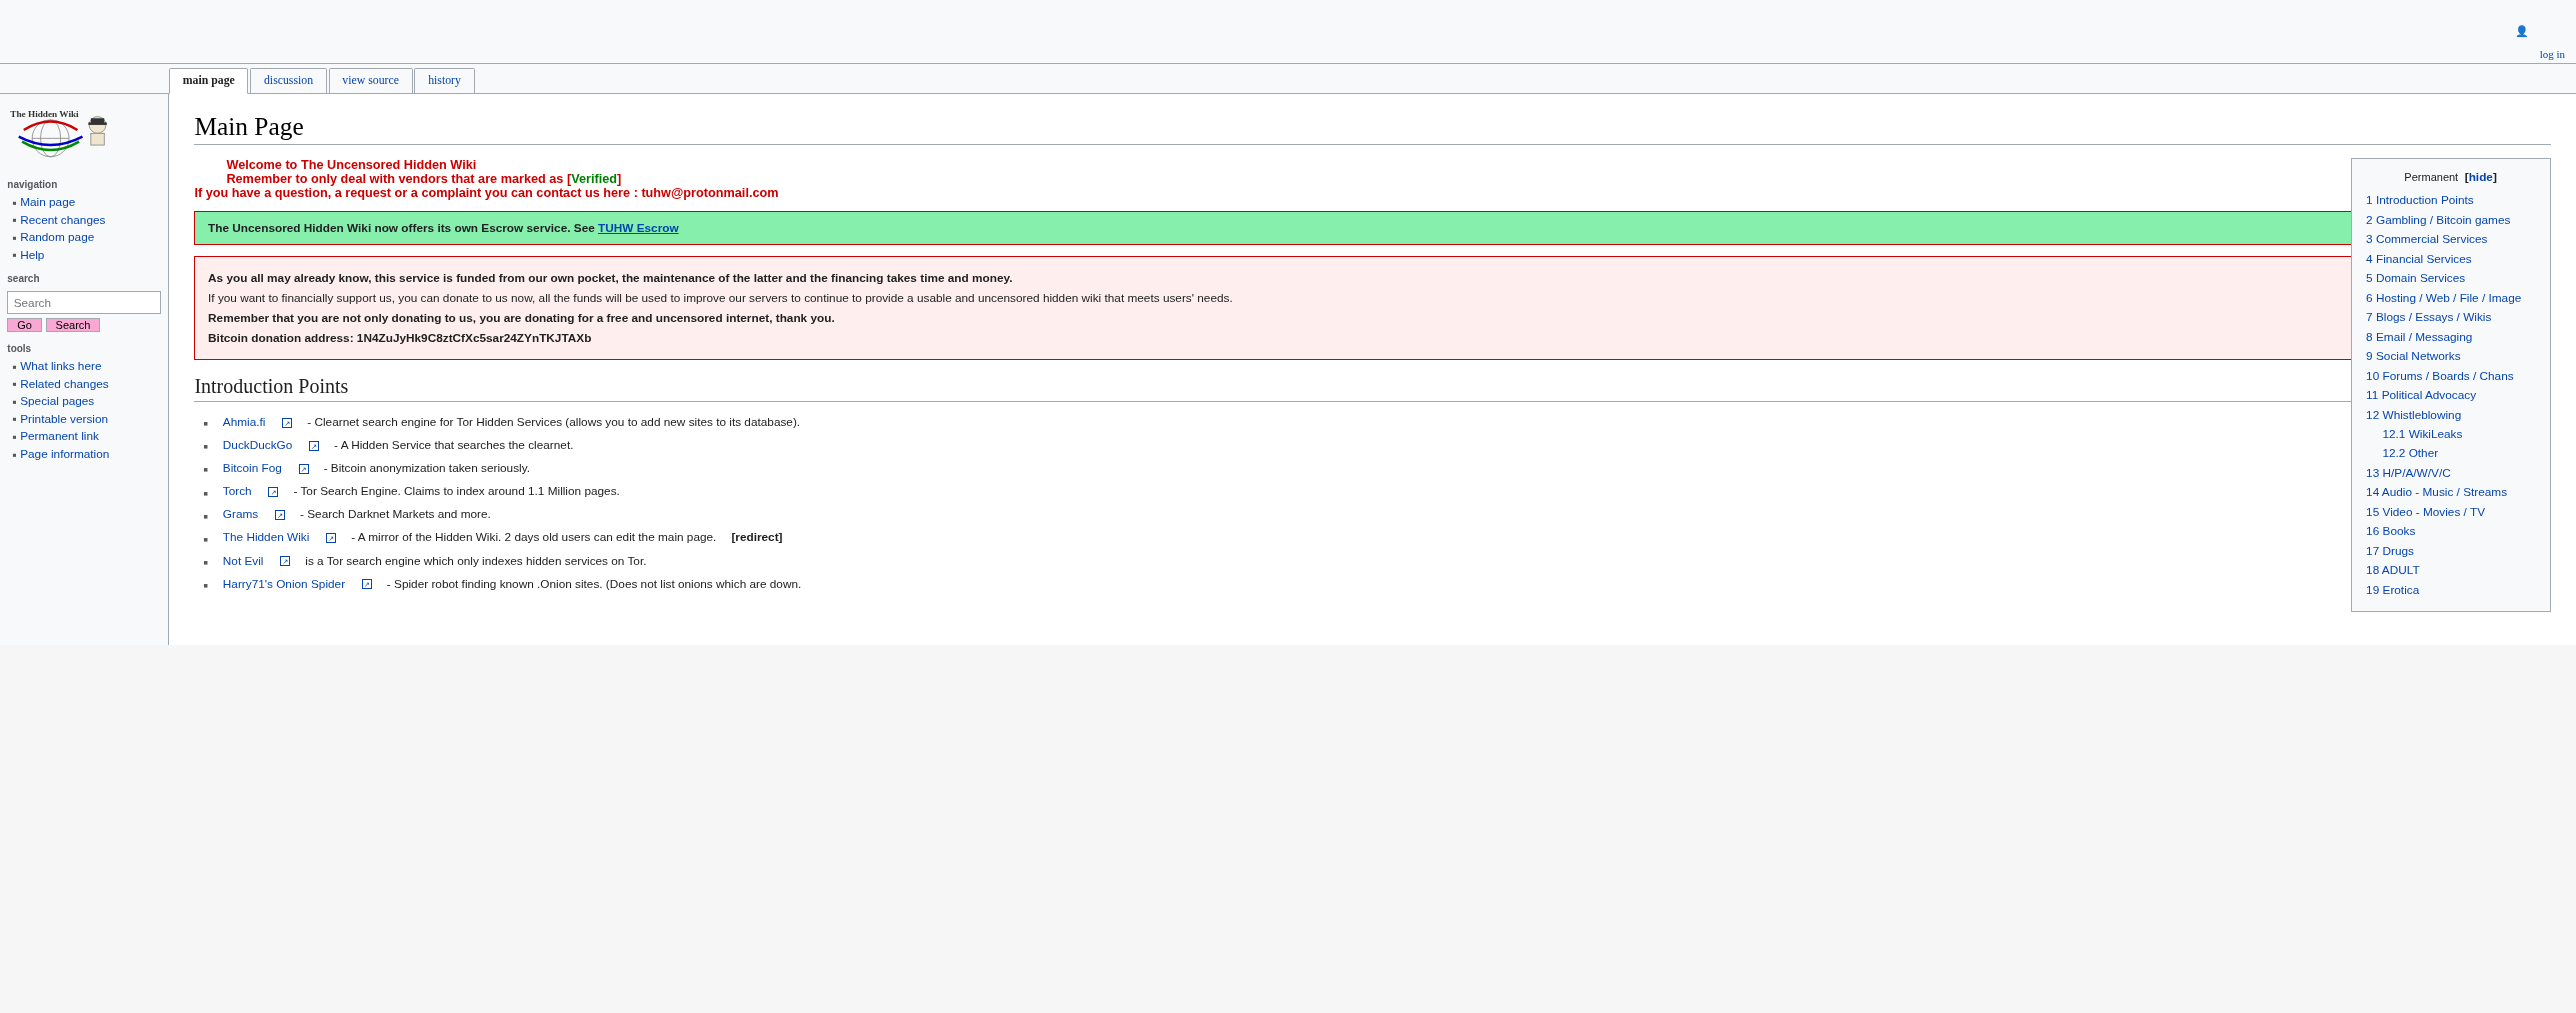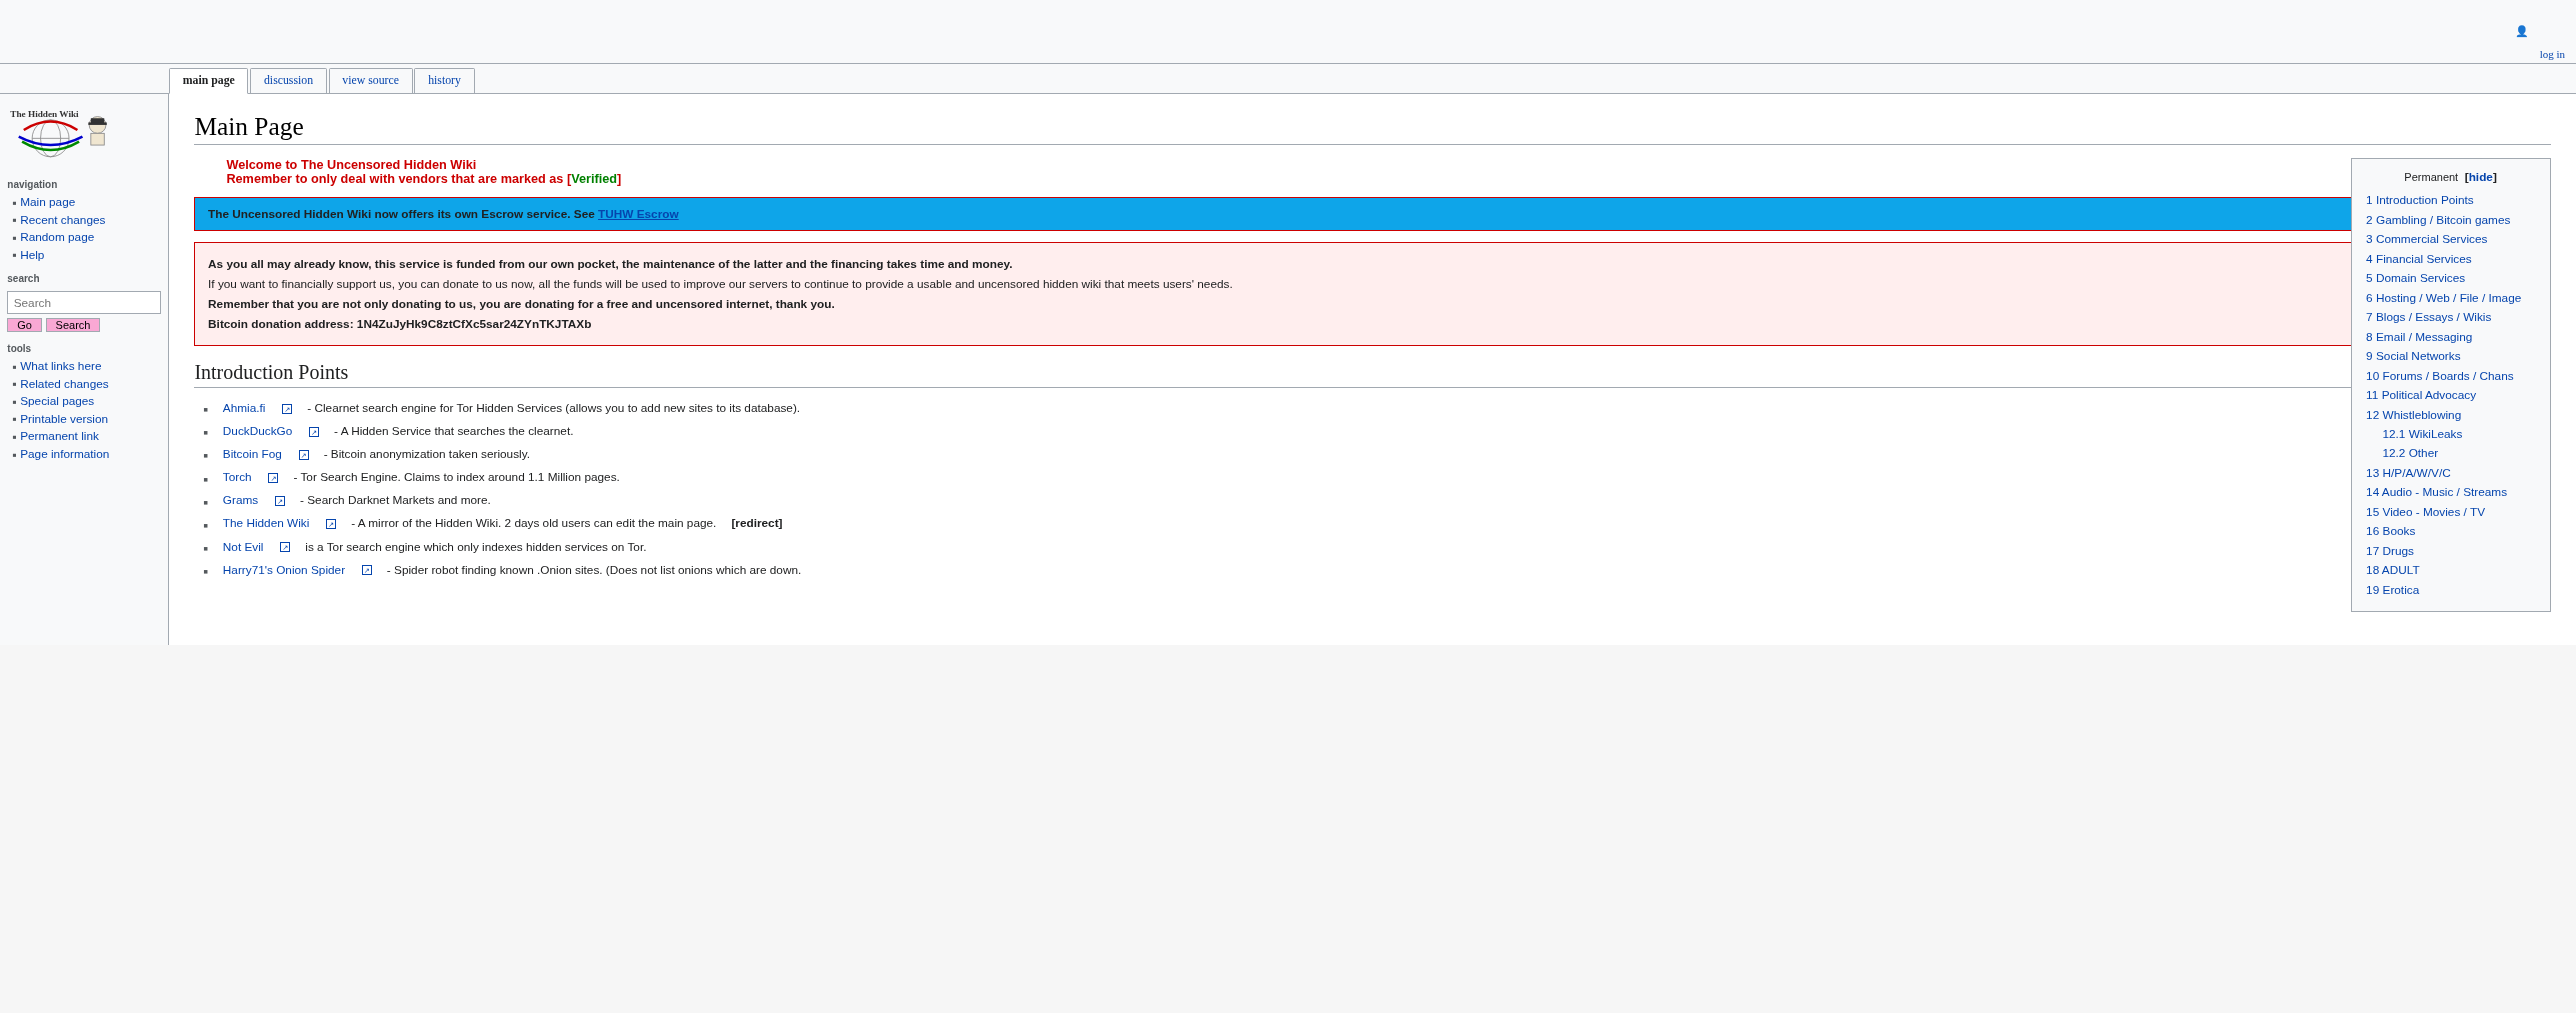--- a/index.html
+++ b/index.html
@@ -197,21 +197,21 @@
       font-weight: bold;
     }
     .contact-red {
       color: #c00;
       font-weight: bold;
       font-size: 12.7px;
       font-family: sans-serif;
     }
     .notice-box {
       border: 0.9px solid #c00;
-      background: #0ea5e9;
+      background: #86efac;
       padding: 9px 12.7px;
       margin: 11px 0;
       font-family: sans-serif;
       font-size: 11.8px;
     }
     .notice-box a {
       color: #0645ad;
     }
     .escrow-link {
       color: #0645ad;
@@ -407,20 +407,23 @@
         <li><a href="#"><span>17 </span><span>Drugs</span></a></li>
         <li><a href="#"><span>18 </span><span>ADULT</span></a></li>
         <li><a href="#"><span>19 </span><span>Erotica</span></a></li>
       </ol>
     </div>
 
     <p class="welcome-red">Welcome to The Uncensored Hidden Wiki</p>
     <p class="welcome-red">
       <span>Remember to only deal with vendors that are marked as [</span><span class="verified-green">Verified</span><span>]</span>
     </p>
+    <p class="contact-red">
+      <span>If you have a question, a request or a complaint you can contact us here : </span><span>tuhw@protonmail.com</span>
+    </p>
 
     <div class="notice-box">
       <b>
         <span>The Uncensored Hidden Wiki now offers its own Escrow service. See </span><a href="#" class="escrow-link">TUHW Escrow</a>
       </b>
     </div>
 
     <div class="donate-box">
       <p><b>As you all may already know, this service is funded from our own pocket, the maintenance of the latter and the financing takes time and money.</b></p>
       <p><span>If you want to financially support us, you can donate to us now, all the funds will be used to improve our servers to continue to provide a usable and uncensored hidden wiki that meets users' needs.</span></p>

